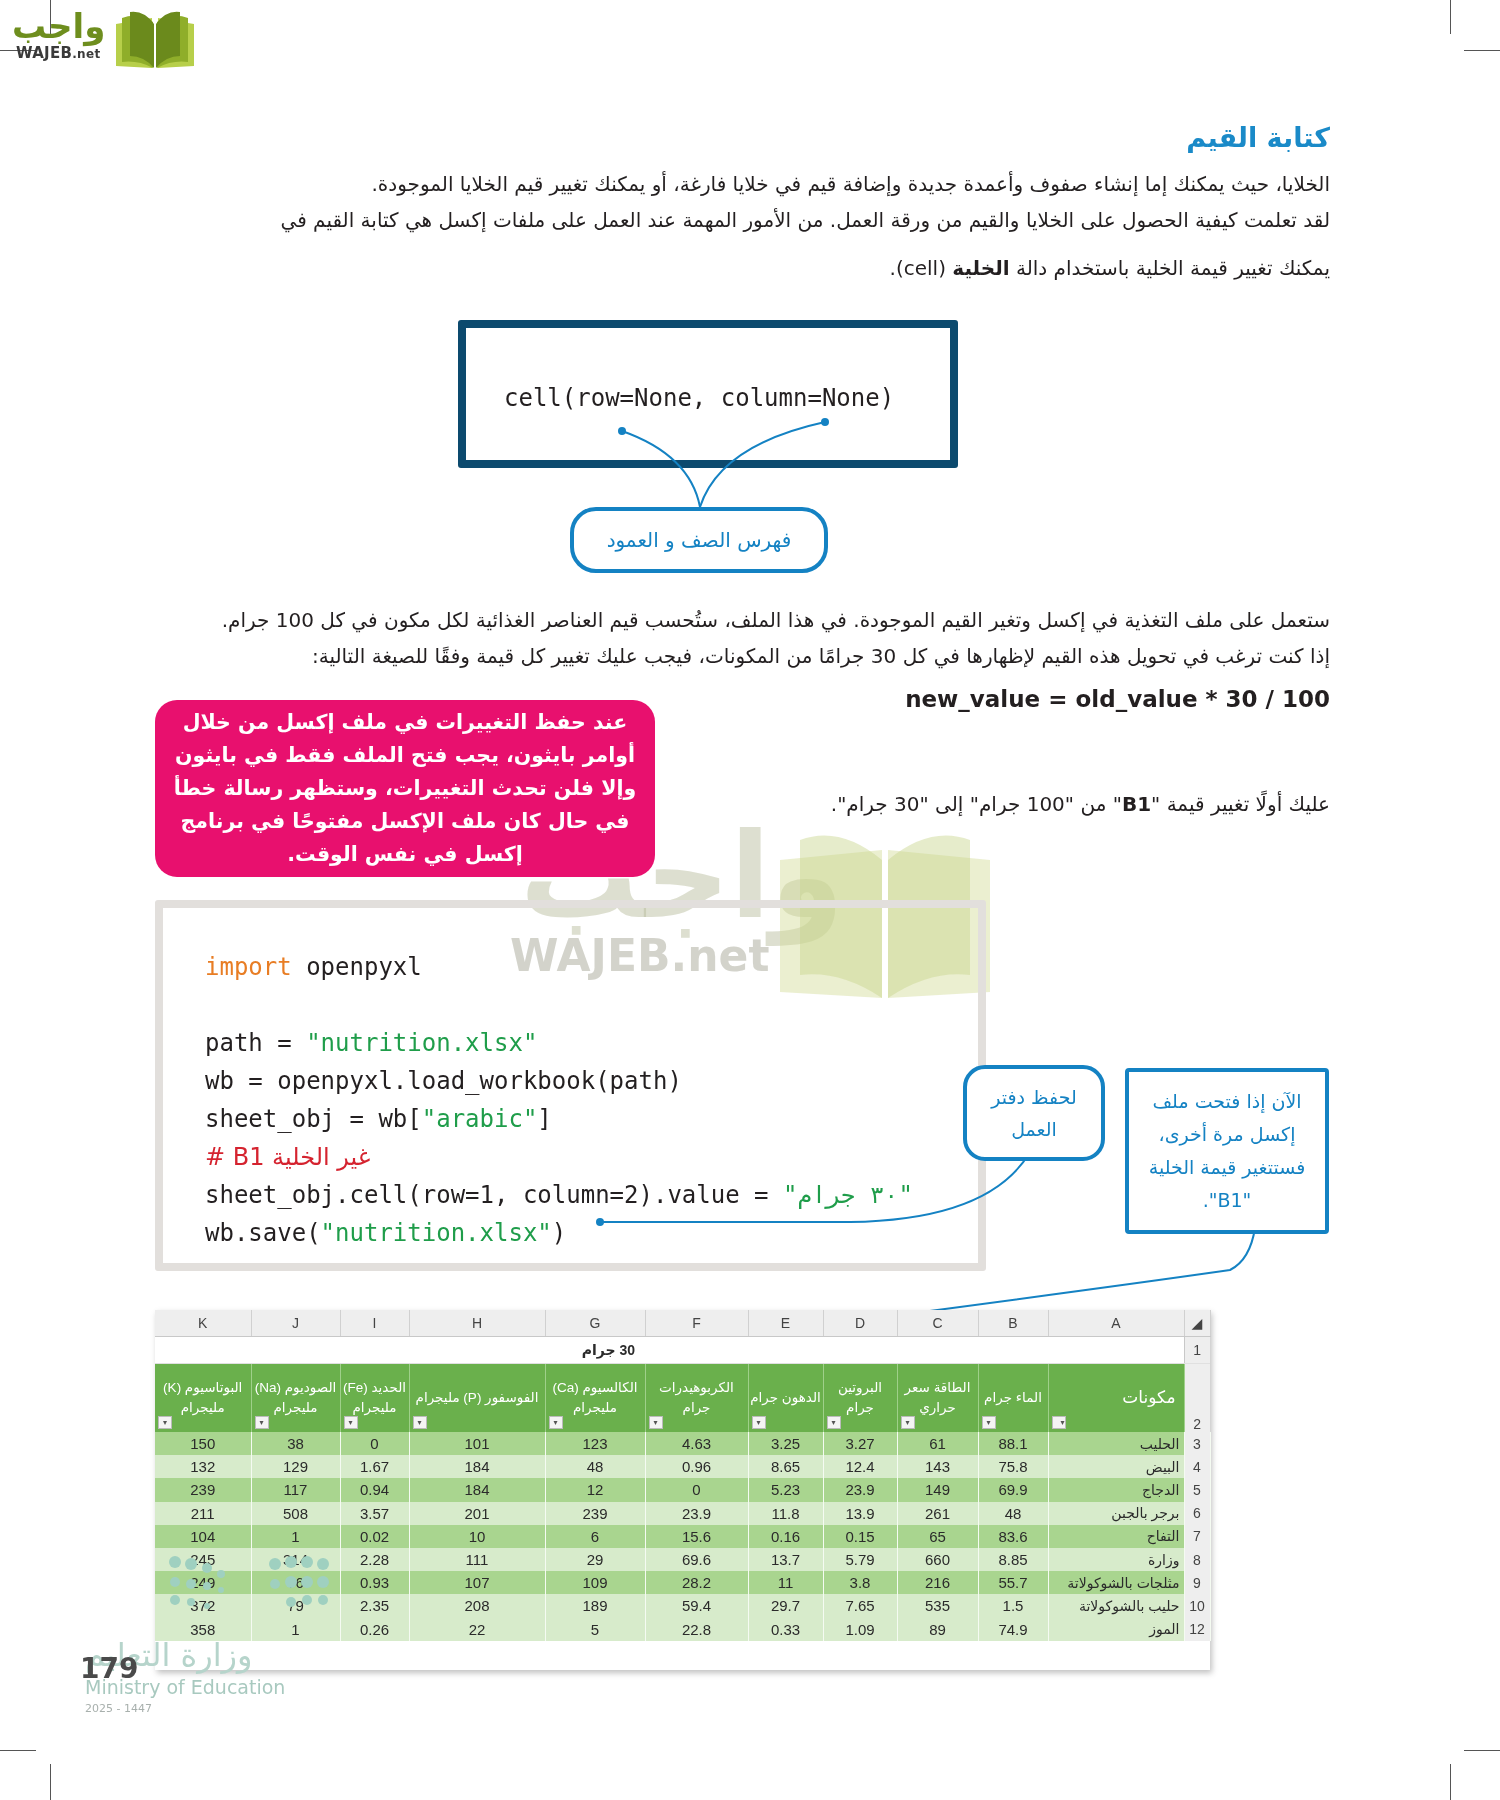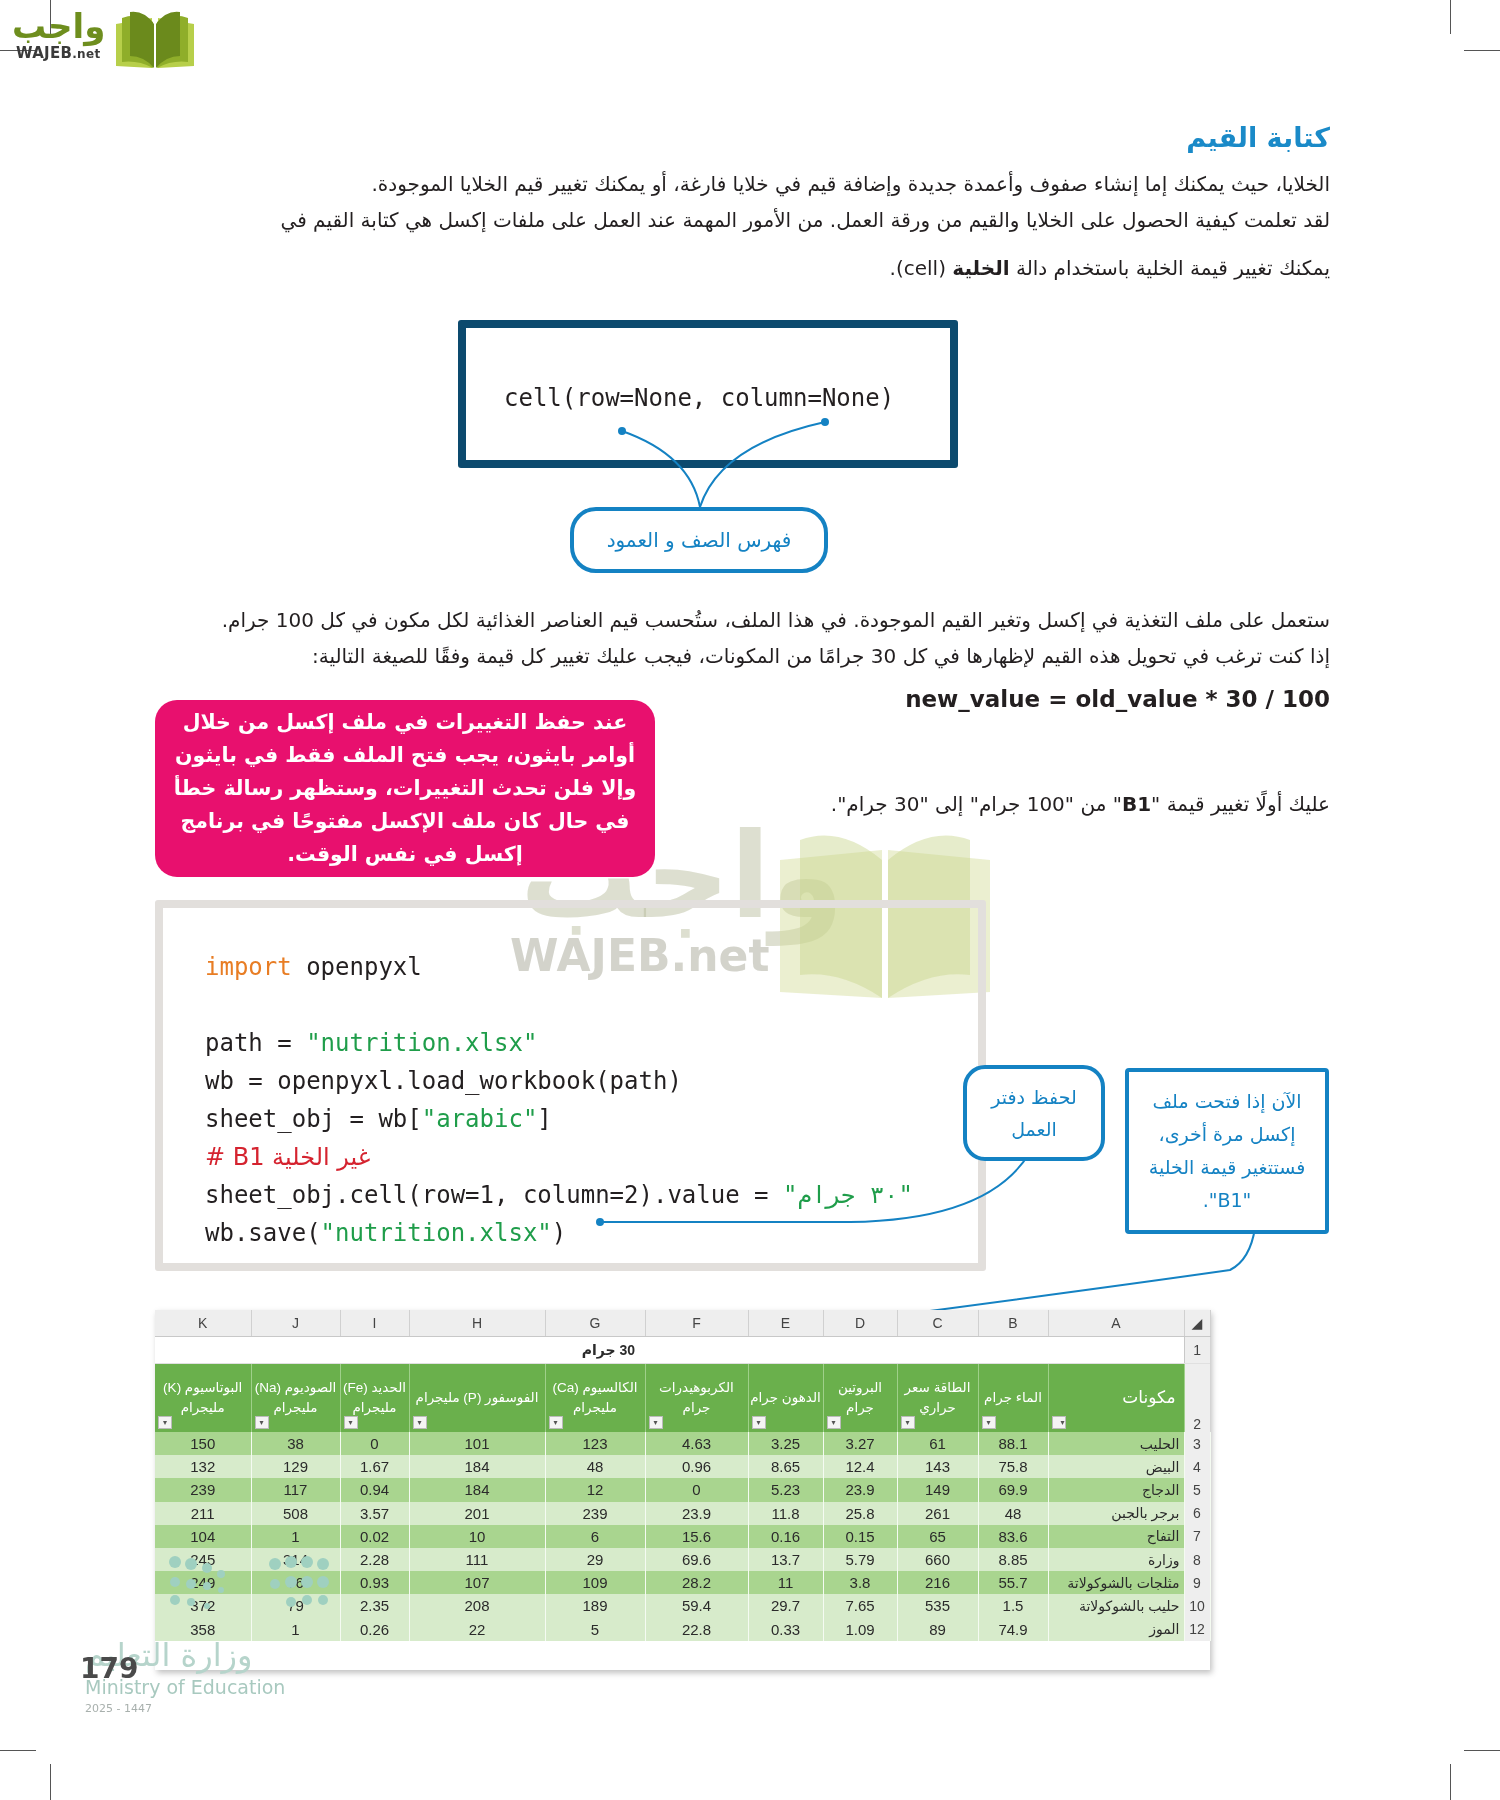--- a/index.html
+++ b/index.html
@@ -282,21 +282,21 @@
           <td class="rownum">5</td>
         </tr>
         <tr class="data even">
           <td class="v">211</td>
           <td class="v">508</td>
           <td class="v">3.57</td>
           <td class="v">201</td>
           <td class="v">239</td>
           <td class="v">23.9</td>
           <td class="v">11.8</td>
-          <td class="v">25.8</td>
+          <td class="v">13.9</td>
           <td class="v">261</td>
           <td class="v">48</td>
           <td class="v name">برجر بالجبن</td>
           <td class="rownum">6</td>
         </tr>
         <tr class="data odd">
           <td class="v">104</td>
           <td class="v">1</td>
           <td class="v">0.02</td>
           <td class="v">10</td>

